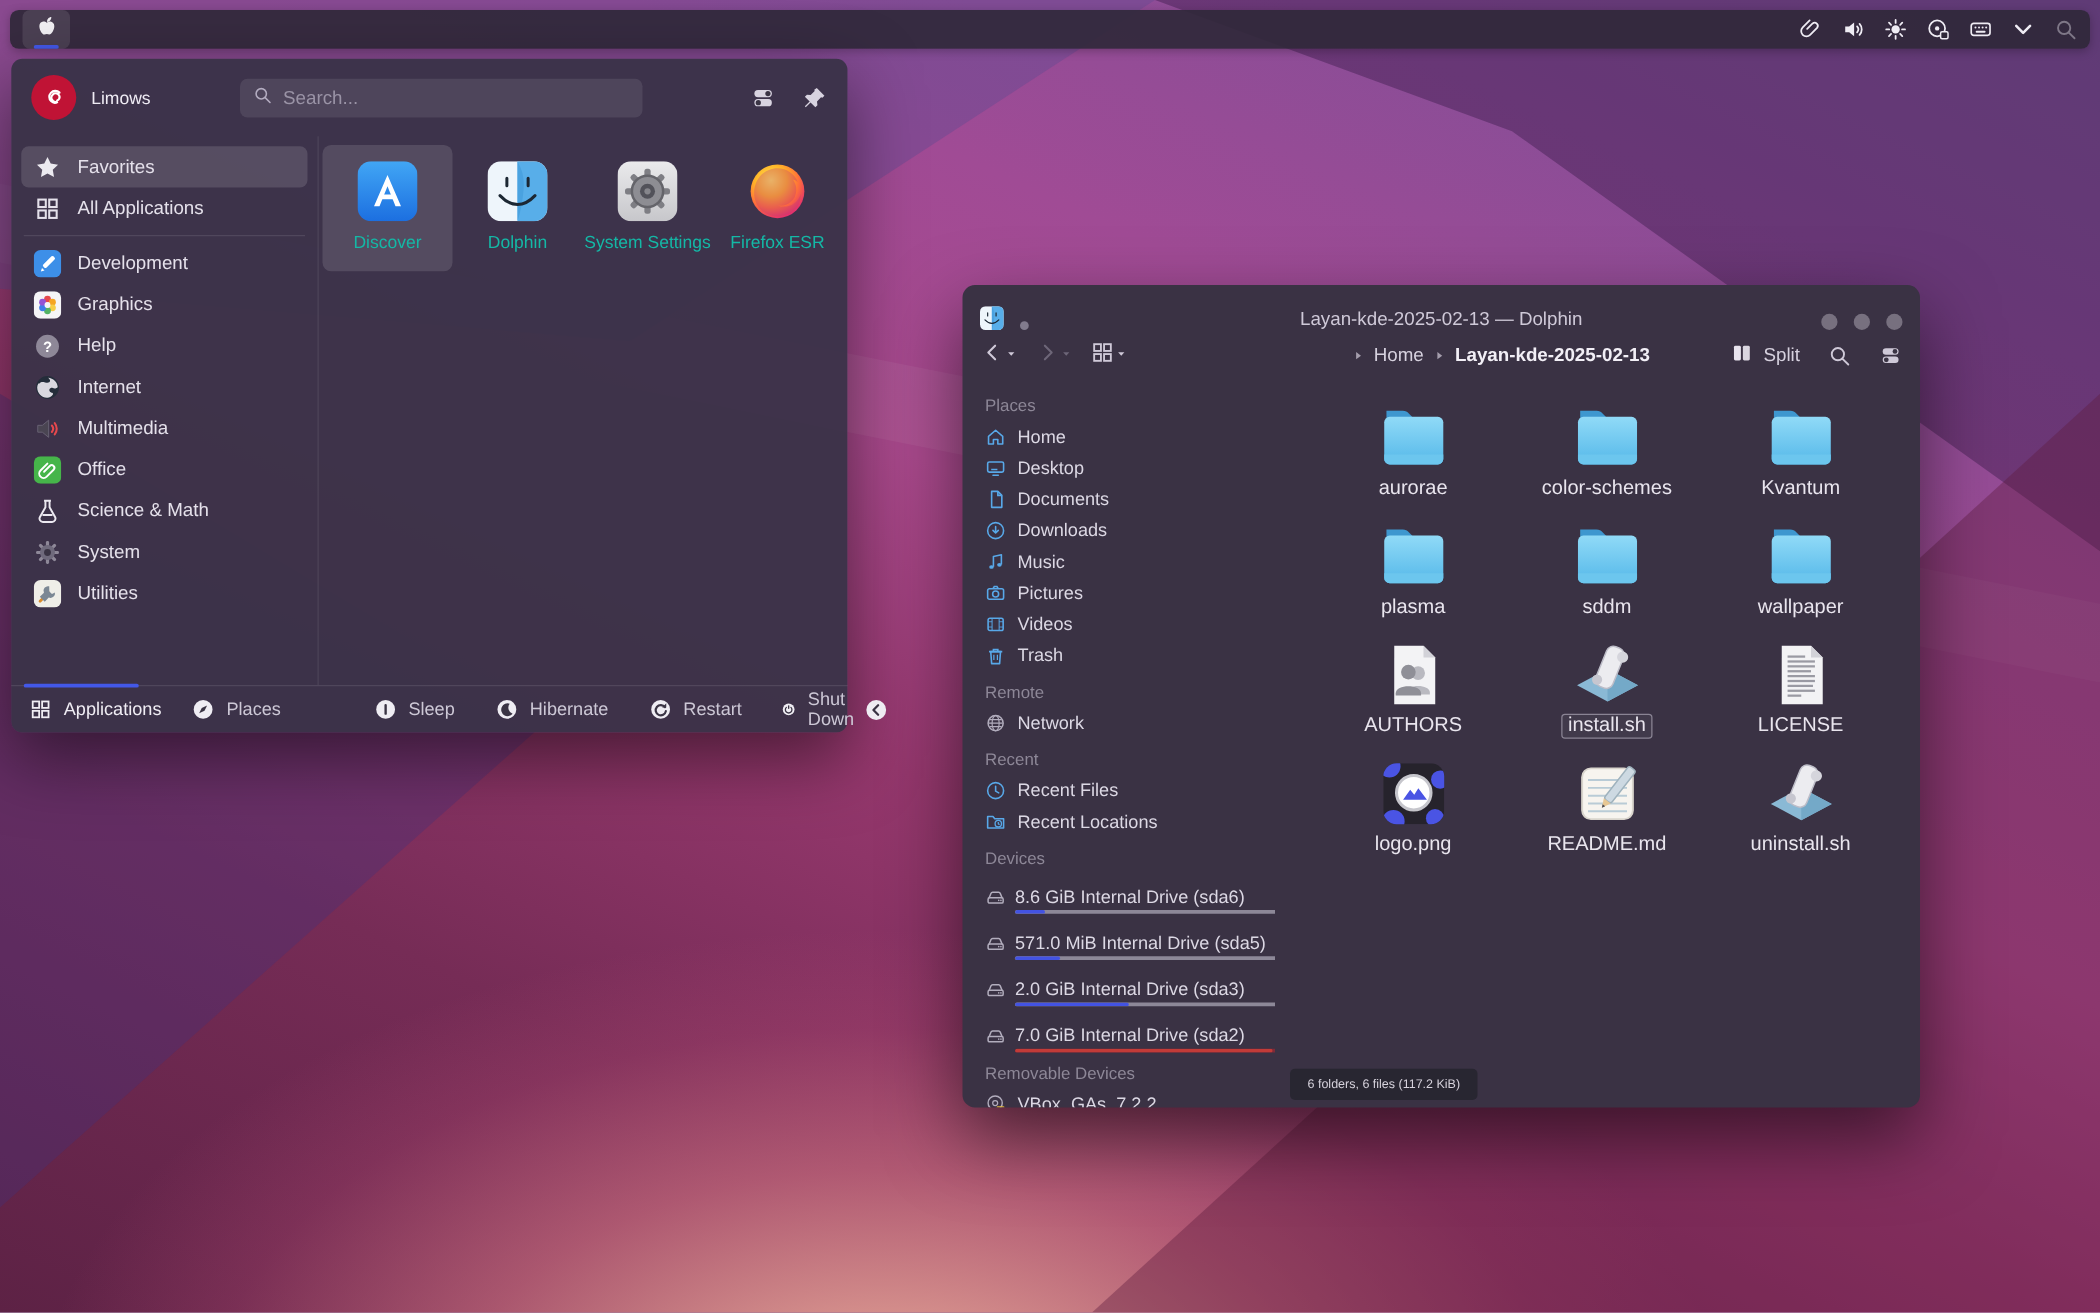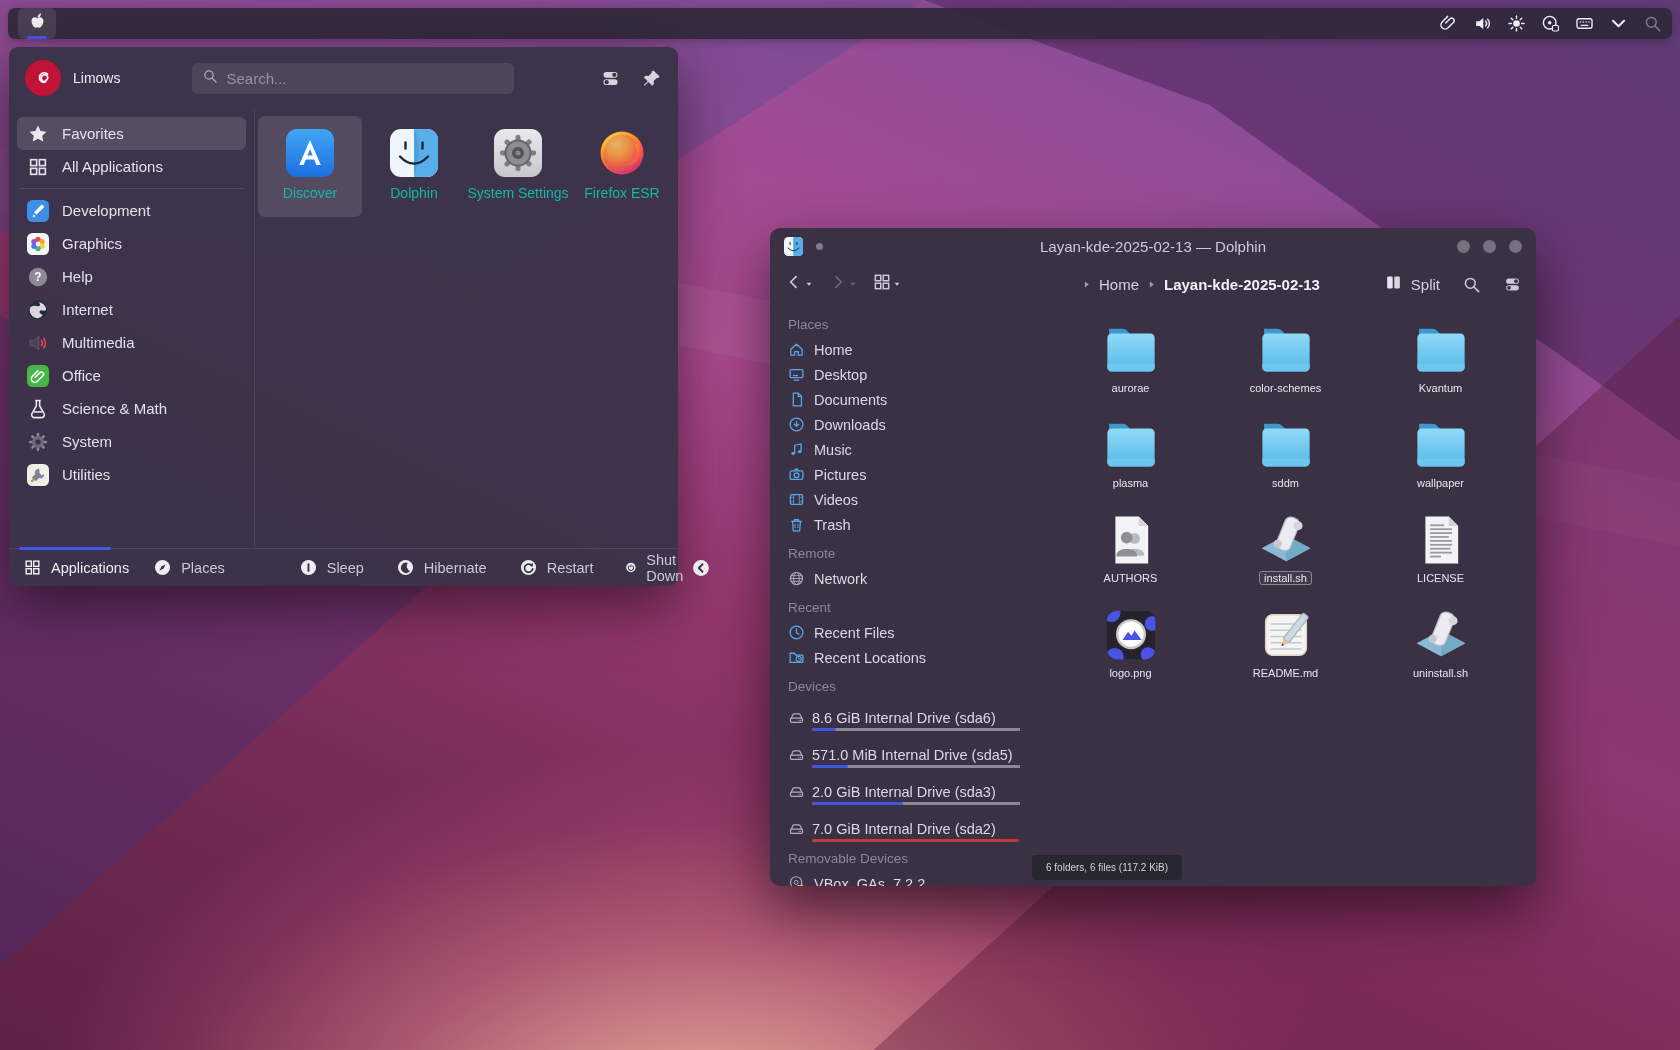--- a/index.html
+++ b/index.html
@@ -80,21 +80,21 @@
   .lf-item .ficon svg { width:100%; height:100%; }
   .lf-tabs { display:flex; gap:24px; color:#e9e5ef; }
   .lf-actions { display:flex; gap:32px; margin-left:74px; }
   .lf-collapse { margin-left:auto; width:20px; height:20px; }
   .lf-collapse svg { width:20px; height:20px; }
 
   
   .dolphin { position:absolute; left:770px; top:228px; width:766px; height:658px;
     background:#3a3244; border-radius:10px; box-shadow:0 24px 60px rgba(0,0,0,.55);
     color:#dedae6; overflow:hidden; }
-  .d-titlebar { position:relative; height:36px; display:flex; align-items:center; padding:0 14px;text-decoration:underline; }
+  .d-titlebar { position:relative; height:36px; display:flex; align-items:flex-end; padding:0 14px;text-decoration:underline; }
   .d-appicon { width:19px; height:19px; }
   .d-appicon svg { width:19px; height:19px; }
   .d-moddot { width:7px; height:7px; border-radius:50%; background:#817b8d; margin-left:13px; }
   .d-title { position:absolute; left:0; right:0; text-align:center; font-size:15px; color:#cfc9d8; }
   .d-winbtns { margin-left:auto; display:flex; gap:13px; z-index:1; }
   .d-winbtn { width:13px; height:13px; border-radius:50%; background:#77707f; }
 
   .d-toolbar { height:40px; display:flex; align-items:center; padding:0 14px; color:#cfc9d8; }
   .tb-btn { display:flex; align-items:center; margin-right:14px; }
   .tb-btn svg { width:20px; height:20px; }
@@ -124,21 +124,21 @@
   .dev-row .picon svg { width:100%; height:100%; }
   .dev-bar { margin-left:24px; width:222px; height:3px; border-radius:2px; background:#8d8898;
     overflow:hidden; }
   .dev-bar .fill { height:100%; border-radius:2px; }
 
   .d-files { position:absolute; left:283px; top:18px; display:grid;
     grid-template-columns:repeat(3,155px); grid-auto-rows:95px; }
   .file-item { display:flex; flex-direction:column; align-items:center; }
   .file-item .fi-icon { width:56px; height:56px; display:flex; align-items:center; justify-content:center; }
   .file-item .fi-icon svg { max-width:56px; max-height:56px; }
-  .file-item .fi-label { margin-top:3px; font-size:11px; color:#e9e5ee; padding:0 4px;
+  .file-item .fi-label { margin-top:3px; font-size:16px; color:#e9e5ee; padding:0 4px;
     border:1px solid transparent; border-radius:3px; }
   .file-item.focused .fi-label { border-color:#8a8494; background:rgba(255,255,255,.04); }
 
   .d-tooltip { position:absolute; left:262px; bottom:6px; background:rgba(40,37,49,.96);
     border-radius:4px; padding:7px 14px; font-size:10px; color:#d6d2dc; }
 </style>
 </head>
 <body>
 
 <div class="wallpaper">

